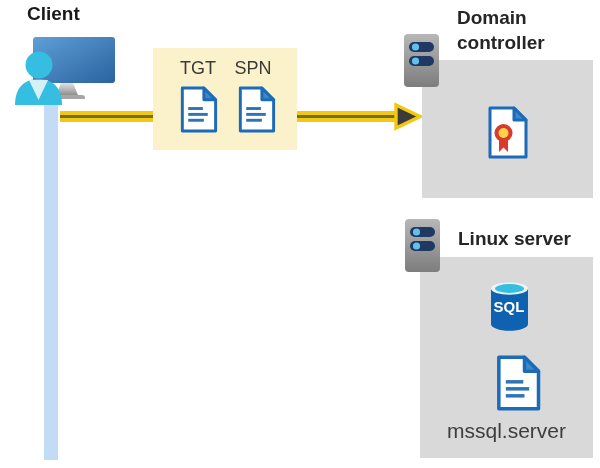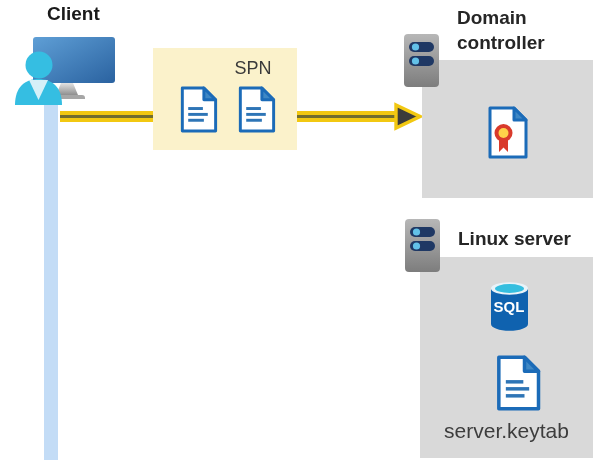--- a/index.html
+++ b/index.html
@@ -15,21 +15,21 @@
   
   .ticket-box{position:absolute;left:153px;top:48px;width:144px;height:102px;background:#fbf2cb;z-index:2;}
   .ticket-label{position:absolute;top:10px;width:60px;text-align:center;font-size:18px;color:#3a3a3a;}
   .tgt-label{left:15px;}
   .spn-label{left:70px;text-align:center;}
   .ticket-doc{position:absolute;top:38px;width:40px;height:47px;}
   .tgt-doc{left:25px;}
   .spn-doc{left:83px;}
 
   
-  .client-label{position:absolute;left:27px;top:3px;font-size:19px;font-weight:700;color:#1a1a1a;z-index:3;margin-left:20px;}
+  .client-label{position:absolute;left:27px;top:3px;font-size:19px;font-weight:700;color:#1a1a1a;z-index:3;}
   .client-icon{position:absolute;left:15px;top:25px;width:105px;height:82px;z-index:3;}
 
   
   .panel{position:absolute;background:#d9d9d9;z-index:0;}
   .dc-panel{left:422px;top:60px;width:171px;height:138px;}
   .linux-panel{left:420px;top:257px;width:173px;height:201px;}
 
   .server-icon{position:absolute;width:37px;height:55px;z-index:2;}
   .dc-server{left:403px;top:33px;}
   .linux-server{left:404px;top:218px;}
@@ -74,20 +74,21 @@
       <path d="M37 70 h30 c2 0 3 1 3 3 v1 H34 v-1 c0-2 1-3 3-3 Z" fill="#a6a6a6"></path>
     </g>
     <g>
       <circle cx="24" cy="40" r="13.5" fill="#35bee2"></circle>
       <path d="M0 80 C0 62 10 54 23.5 54 C37 54 47 62 47 80 Z" fill="#35bee2"></path>
       <polygon points="14,55 23.5,75 33,55" fill="#d6f0f8"></polygon>
     </g>
   </svg>
 
   <div class="ticket-box">
+    <span class="ticket-label tgt-label">TGT</span>
     <span class="ticket-label spn-label">SPN</span>
     <svg class="ticket-doc tgt-doc" viewBox="0 0 40 48">
       <path d="M4 2 H26 L38 14 V46 H4 Z" fill="#ffffff" stroke="#1b6bb8" stroke-width="3" stroke-linejoin="round"></path>
       <path d="M26 2 L38 14 H26 Z" fill="#3f88c5" stroke="#1b6bb8" stroke-width="3" stroke-linejoin="round"></path>
       <line x1="10" y1="23" x2="25" y2="23" stroke="#2e75b6" stroke-width="3"></line>
       <line x1="10" y1="29" x2="30" y2="29" stroke="#2e75b6" stroke-width="3"></line>
       <line x1="10" y1="35" x2="26" y2="35" stroke="#2e75b6" stroke-width="3"></line>
     </svg>
     <svg class="ticket-doc spn-doc" viewBox="0 0 40 48">
       <path d="M4 2 H26 L38 14 V46 H4 Z" fill="#ffffff" stroke="#1b6bb8" stroke-width="3" stroke-linejoin="round"></path>
@@ -138,15 +139,15 @@
     <text x="4.5" y="31" font-size="15" font-weight="bold" fill="#ffffff" font-family="Liberation Sans, sans-serif">SQL</text>
   </svg>
 
   <svg class="keytab-doc" viewBox="0 0 40 48">
     <path d="M4 2 H26 L38 14 V46 H4 Z" fill="#ffffff" stroke="#1b6bb8" stroke-width="3" stroke-linejoin="round"></path>
     <path d="M26 2 L38 14 H26 Z" fill="#3f88c5" stroke="#1b6bb8" stroke-width="3" stroke-linejoin="round"></path>
     <line x1="10" y1="23" x2="25" y2="23" stroke="#2e75b6" stroke-width="3"></line>
     <line x1="10" y1="29" x2="30" y2="29" stroke="#2e75b6" stroke-width="3"></line>
     <line x1="10" y1="35" x2="26" y2="35" stroke="#2e75b6" stroke-width="3"></line>
   </svg>
-  <div class="keytab-label">server.keytab</div>
+  <div class="keytab-label">mssql.server</div>
 
 </div>
 
 </body></html>

